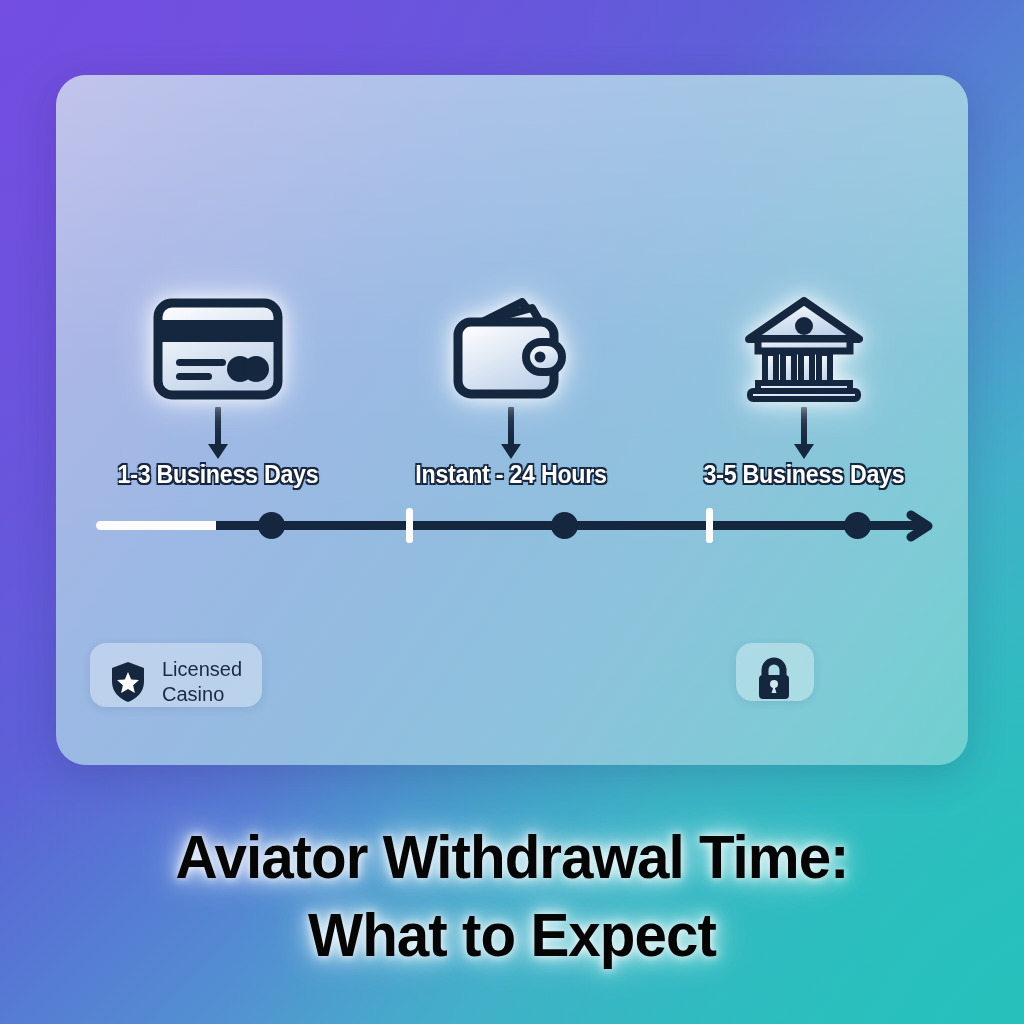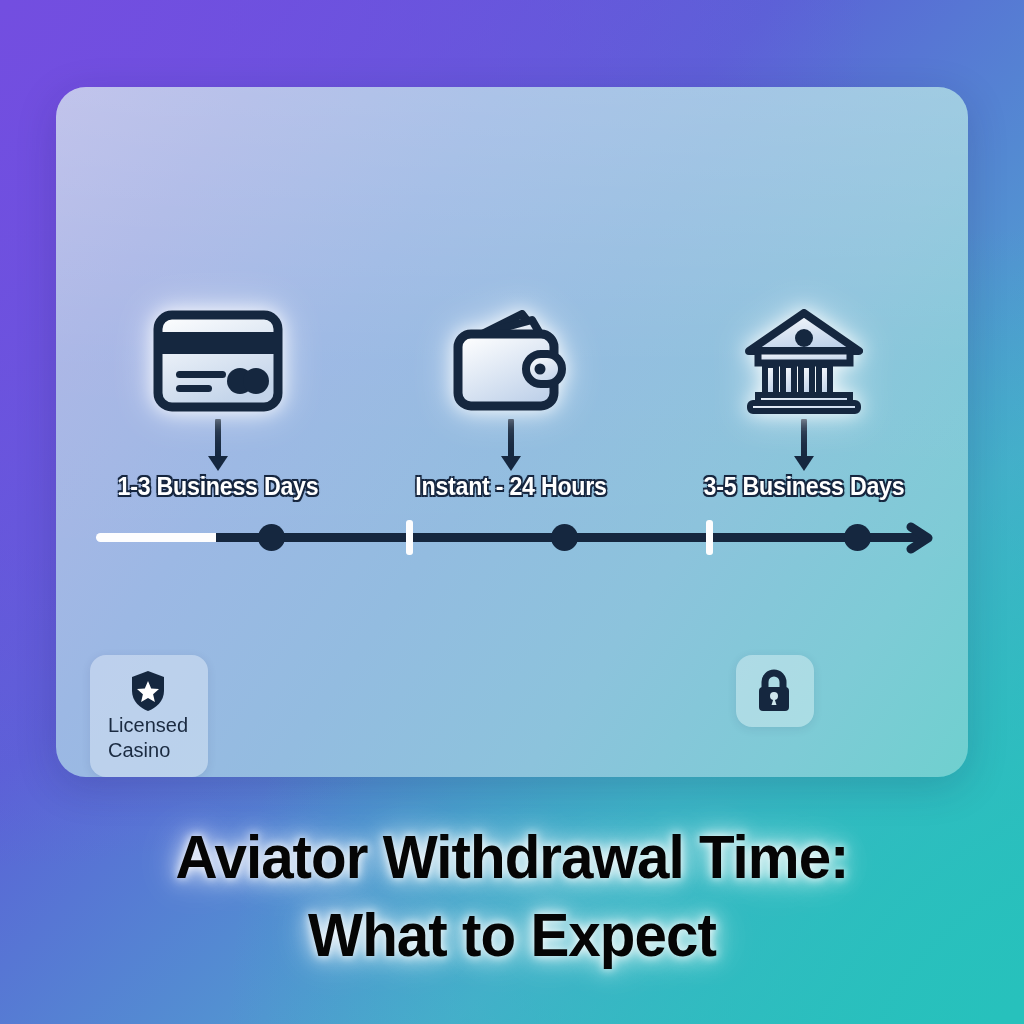--- a/index.html
+++ b/index.html
@@ -30,21 +30,20 @@
       linear-gradient(125deg,
         #b6b9e8 0%,
         #aab6e6 14%,
         #9cb8e4 32%,
         #93bce0 50%,
         #8cc3dc 68%,
         #7ecbd6 86%,
         #6fd0cf 100%);
     box-shadow: 0 10px 40px rgba(30,30,80,0.18);
     overflow: hidden;
-    margin-top: 12px;
   }
   .card-sheen {
     position: absolute;
     inset: 0;
     background: linear-gradient(180deg, rgba(255,255,255,0.16) 0%, rgba(255,255,255,0.02) 40%, rgba(255,255,255,0) 75%);
     pointer-events: none;
   }
 
   
   .timeline {
@@ -153,25 +152,25 @@
   }
   .tick-1 { left: 310px; }
   .tick-2 { left: 610px; }
 
   
   .badge {
     position: absolute;
     top: 568px;
     display: flex;
     align-items: center;
-    padding: 14px 20px 14px 18px;
+    gap: 14px;
+    padding: 14px 20px 0 18px;
     border-radius: 16px;
     background: rgba(255,255,255,0.34);
     box-shadow: 0 2px 10px rgba(40,40,90,0.10);
-    flex-direction: column;
   }
   .badge-left  { left: 34px; }
   .badge-right { left: 680px; }
   .badge-icon {
     width: 40px;
     height: 44px;
     flex: none;
     display: flex;
     align-items: center;
     justify-content: center;

